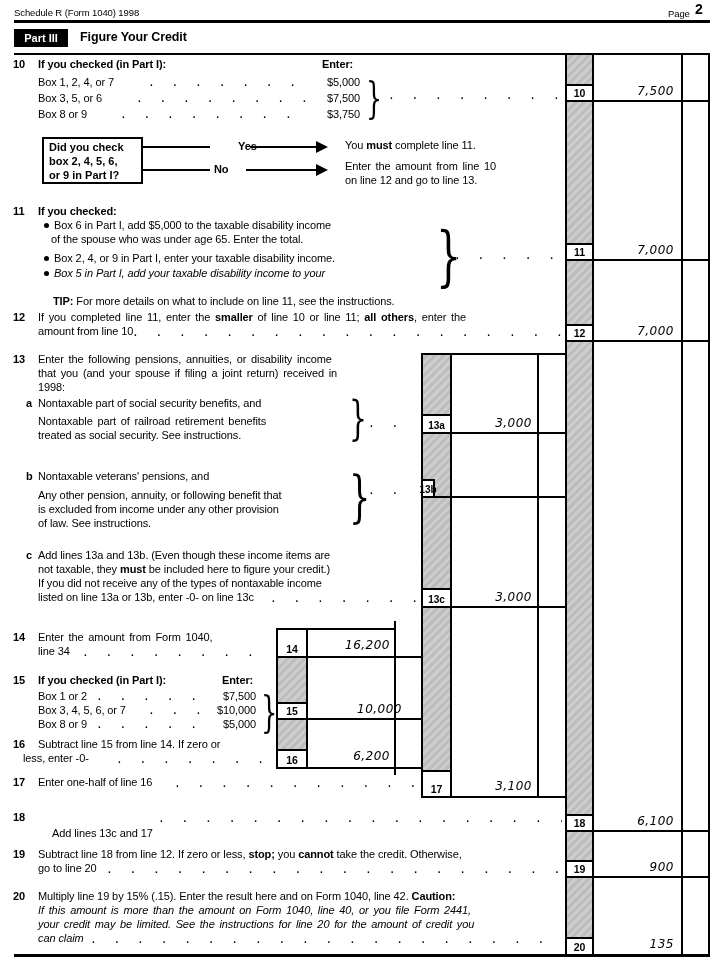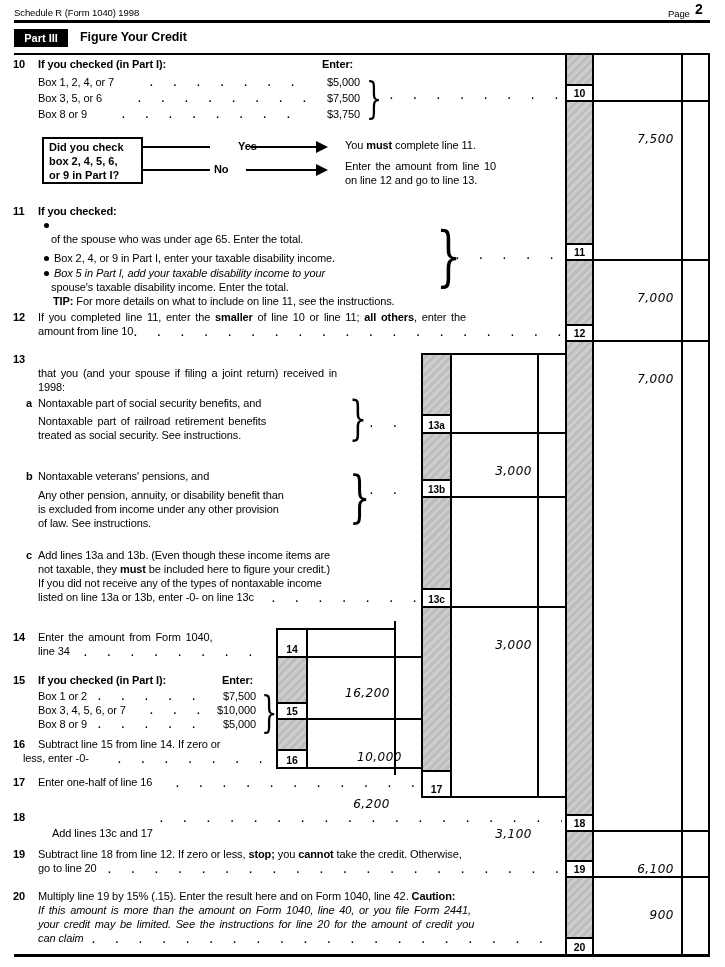--- a/index.html
+++ b/index.html
@@ -9,21 +9,21 @@
   .sm{font-size:9.5px;}
   .b{font-weight:bold;}
   .it{font-style:italic;}
   .hl{position:absolute;background:#000;height:2px;}
   .vl{position:absolute;background:#000;width:2px;}
   .gray{position:absolute;background:repeating-linear-gradient(135deg,#cdcdcd 0 3px,#bdbdbd 3px 6px);}
   .nbox{position:absolute;background:#fff;border:2px solid #000;box-sizing:border-box;
         font-weight:bold;font-size:10.5px;display:flex;align-items:flex-end;justify-content:center;
         padding-bottom:1px;}
   .amt{position:absolute;font-family:"DejaVu Sans",sans-serif;font-style:italic;font-size:12px;
-       text-align:right;letter-spacing:0.5px;white-space:nowrap;margin-top:48px;}
+       text-align:right;letter-spacing:0.5px;white-space:nowrap;}
   .dots{position:absolute;overflow:hidden;white-space:nowrap;font-weight:bold;letter-spacing:9px;
         font-size:10px;line-height:12px;}
   .brace{position:absolute;font-family:"DejaVu Serif",serif;transform:scaleX(0.6);
          transform-origin:left center;font-weight:normal;}
   .bullet{position:absolute;width:5px;height:5px;border-radius:50%;background:#000;}
   .arrowhead{position:absolute;width:0;height:0;border-top:6px solid transparent;
              border-bottom:6px solid transparent;border-left:12px solid #000;}
   .partbox{position:absolute;background:#000;color:#fff;font-weight:bold;font-size:11px;
            display:flex;align-items:center;justify-content:center;}
   .flowbox{position:absolute;border:2px solid #000;box-sizing:border-box;background:#fff;
@@ -79,21 +79,21 @@
   <div class="hl" style="left:277px;top:767px;width:145px;"></div>
 
   <div class="nbox" style="left:565px;top:84px;width:29px;height:18px;">10</div>
   <div class="nbox" style="left:565px;top:243px;width:29px;height:18px;">11</div>
   <div class="nbox" style="left:565px;top:324px;width:29px;height:18px;">12</div>
   <div class="nbox" style="left:565px;top:814px;width:29px;height:18px;">18</div>
   <div class="nbox" style="left:565px;top:860px;width:29px;height:18px;">19</div>
   <div class="nbox" style="left:565px;top:937px;width:29px;height:19px;">20</div>
 
   <div class="nbox" style="left:421px;top:414px;width:31px;height:20px;font-size:10px;">13a</div>
-  <div class="nbox" style="left:421px;top:479px;width:31px;height:19px;font-size:10px;">13b</div>
+  <div class="nbox" style="left:421px;top:479px;width:14px;height:19px;font-size:10px;">13b</div>
   <div class="nbox" style="left:421px;top:588px;width:31px;height:20px;font-size:10px;">13c</div>
   <div class="nbox" style="left:421px;top:770px;width:31px;height:28px;">17</div>
   <div class="nbox" style="left:276px;top:628px;width:32px;height:30px;">14</div>
   <div class="nbox" style="left:276px;top:702px;width:32px;height:18px;">15</div>
   <div class="nbox" style="left:276px;top:749px;width:32px;height:20px;">16</div>
 
   <div class="amt" style="left:596px;top:84px;width:78px;">7,500</div>
   <div class="amt" style="left:596px;top:243px;width:78px;">7,000</div>
   <div class="amt" style="left:596px;top:324px;width:78px;">7,000</div>
   <div class="amt" style="left:596px;top:814px;width:78px;">6,100</div>
@@ -135,49 +135,50 @@
   <div class="t b" style="left:214px;top:163px;">No</div>
   <div class="hl" style="left:246px;top:169px;width:70px;"></div>
   <div class="arrowhead" style="left:316px;top:164px;"></div>
   <div class="t" style="left:345px;top:139px;"><span>You </span><span class="b">must</span><span> complete line 11.</span></div>
   <div class="t ws" style="left:345px;top:160px;">Enter the amount from line 10</div>
   <div class="t" style="left:345px;top:174px;">on line 12 and go to line 13.</div>
 
   <div class="t b" style="left:13px;top:205px;">11</div>
   <div class="t b" style="left:38px;top:205px;">If you checked:</div>
   <div class="bullet" style="left:44px;top:223px;"></div>
+  <div class="t" style="left:54px;top:219px;">Box 6 in Part I, add $5,000 to the taxable disability income</div>
   <div class="t" style="left:51px;top:233px;">of the spouse who was under age 65. Enter the total.</div>
   <div class="bullet" style="left:44px;top:256px;"></div>
   <div class="t" style="left:54px;top:252px;">Box 2, 4, or 9 in Part I, enter your taxable disability income.</div>
   <div class="bullet" style="left:44px;top:271px;"></div>
   <div class="t" style="left:54px;top:267px;font-style:italic;">Box 5 in Part I, add your taxable disability income to your</div>
-  <div class="t" style="left:51px;top:281px;">spouse's taxable disability income. Enter the total.</div>
   <div class="brace" style="left:436px;top:219px;font-size:66px;line-height:74px;">}</div>
   <div class="dots" style="left:456px;top:250px;width:106px;">. . . . . . . . . . . . . . . . . . . . . . . . . . . . . . . . . . . . . . . . . . . . . . . . . . . . . . . . . . . .</div>
   <div class="t" style="left:53px;top:295px;"><span class="b">TIP:</span><span> For more details on what to include on line 11, see the instructions.</span></div>
 
   <div class="t b" style="left:13px;top:311px;">12</div>
   <div class="t ws" style="left:38px;top:311px;"><span>If you completed line 11, enter the </span><span class="b">smaller</span><span> of line 10 or line 11; </span><span class="b">all others</span><span>, enter the</span></div>
   <div class="t" style="left:38px;top:325px;">amount from line 10</div>
   <div class="dots" style="left:134px;top:327px;width:428px;">. . . . . . . . . . . . . . . . . . . . . . . . . . . . . . . . . . . . . . . . . . . . . . . . . . . . . . . . . . . .</div>
 
   <div class="t b" style="left:13px;top:353px;">13</div>
+  <div class="t ws" style="left:38px;top:353px;">Enter the following pensions, annuities, or disability income</div>
   <div class="t ws" style="left:38px;top:367px;">that you (and your spouse if filing a joint return) received in</div>
   <div class="t" style="left:38px;top:381px;">1998:</div>
 
   <div class="t b" style="left:26px;top:397px;">a</div>
   <div class="t" style="left:38px;top:397px;">Nontaxable part of social security benefits, and</div>
   <div class="t ws" style="left:38px;top:415px;">Nontaxable part of railroad retirement benefits</div>
   <div class="t" style="left:38px;top:429px;">treated as social security. See instructions.</div>
   <div class="brace" style="left:349px;top:392px;font-size:47px;line-height:52px;">}</div>
   <div class="dots" style="left:370px;top:418px;width:46px;">. . . . . . . . . . . . . . . . . . . . . . . . . . . . . . . . . . . . . . . . . . . . . . . . . . . . . . . . . . . .</div>
 
   <div class="t b" style="left:26px;top:470px;">b</div>
   <div class="t" style="left:38px;top:470px;">Nontaxable veterans' pensions, and</div>
-  <div class="t" style="left:38px;top:489px;">Any other pension, annuity, or disability benefit than</div>
+  <div class="t" style="left:38px;top:489px;">Any other pension, annuity, or following benefit that</div>
   <div class="t" style="left:38px;top:503px;">is excluded from income under any other provision</div>
   <div class="t" style="left:38px;top:517px;">of law. See instructions.</div>
   <div class="brace" style="left:349px;top:466px;font-size:56px;line-height:62px;">}</div>
   <div class="dots" style="left:370px;top:485px;width:46px;">. . . . . . . . . . . . . . . . . . . . . . . . . . . . . . . . . . . . . . . . . . . . . . . . . . . . . . . . . . . .</div>
 
   <div class="t b" style="left:26px;top:549px;">c</div>
   <div class="t" style="left:38px;top:549px;">Add lines 13a and 13b. (Even though these income items are</div>
   <div class="t" style="left:38px;top:563px;"><span>not taxable, they </span><span class="b">must</span><span> be included here to figure your credit.)</span></div>
   <div class="t" style="left:38px;top:577px;">If you did not receive any of the types of nontaxable income</div>
   <div class="t" style="left:38px;top:591px;">listed on line 13a or 13b, enter -0- on line 13c</div>

